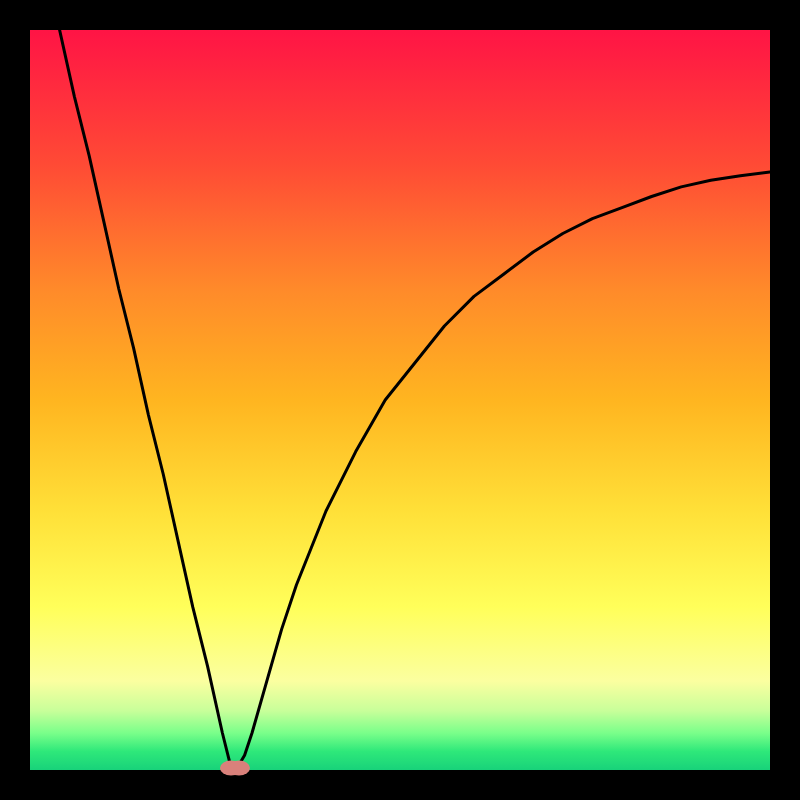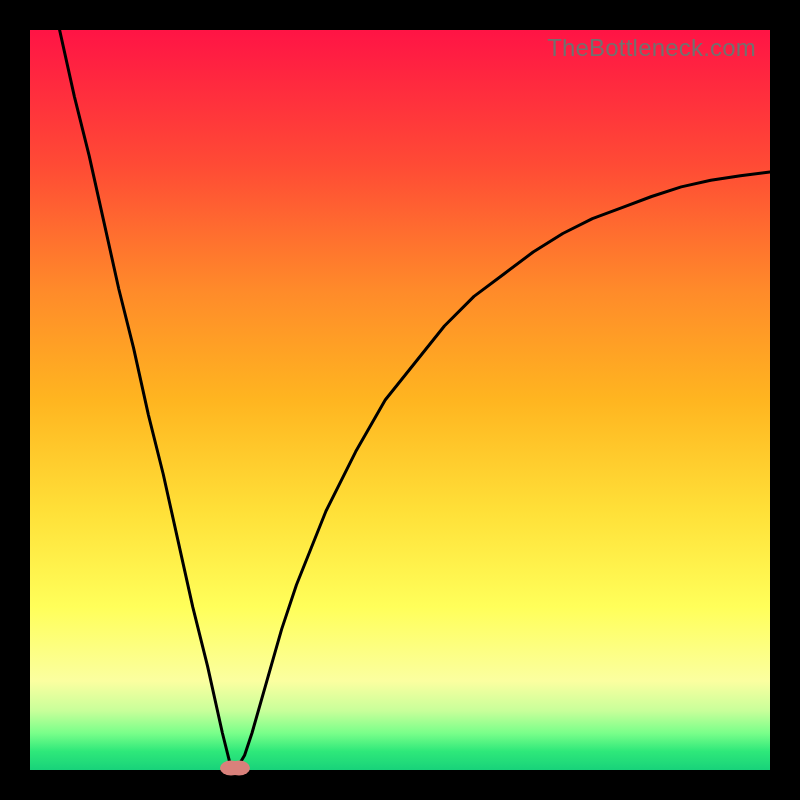--- a/index.html
+++ b/index.html
@@ -54,20 +54,19 @@
     border-radius: 50%;
     background: #d9817b;
     transform: translate(-50%, -50%);
   }
 </style>
 </head>
 <body>
 
 <div class="frame">
   <div class="plot-area">
-    <div class="watermark">TheBottleneck.com</div>
     <svg class="curve-svg" viewBox="0 0 740 740" preserveAspectRatio="none">
       <path id="curvePath" d="M29.60 0.00 L44.40 66.60 L59.20 125.80 L74.00 192.40 L88.80 259.00 L103.60 318.20 L118.40 384.80 L133.20 444.00 L148.00 510.60 L162.80 577.20 L177.60 636.40 L192.40 703.00 L199.80 732.60 L207.20 737.78 L214.60 725.20 L222.00 703.00 L236.80 651.20 L251.60 599.40 L266.40 555.00 L281.20 518.00 L296.00 481.00 L325.60 421.80 L355.20 370.00 L384.80 333.00 L414.40 296.00 L444.00 266.40 L473.60 244.20 L503.20 222.00 L532.80 203.50 L562.40 188.70 L592.00 177.60 L621.60 166.50 L651.20 156.88 L680.80 150.22 L710.40 145.78 L740.00 142.08" fill="none" stroke="#000" stroke-width="3" stroke-linejoin="round" stroke-linecap="round"></path>
     </svg>
     <div class="marker" id="marker0" style="left: 201.28px; top: 737.78px;"></div>
     <div class="marker" id="marker1" style="left: 208.68px; top: 737.78px;"></div>
   </div>
 </div>
 
 </body></html>

